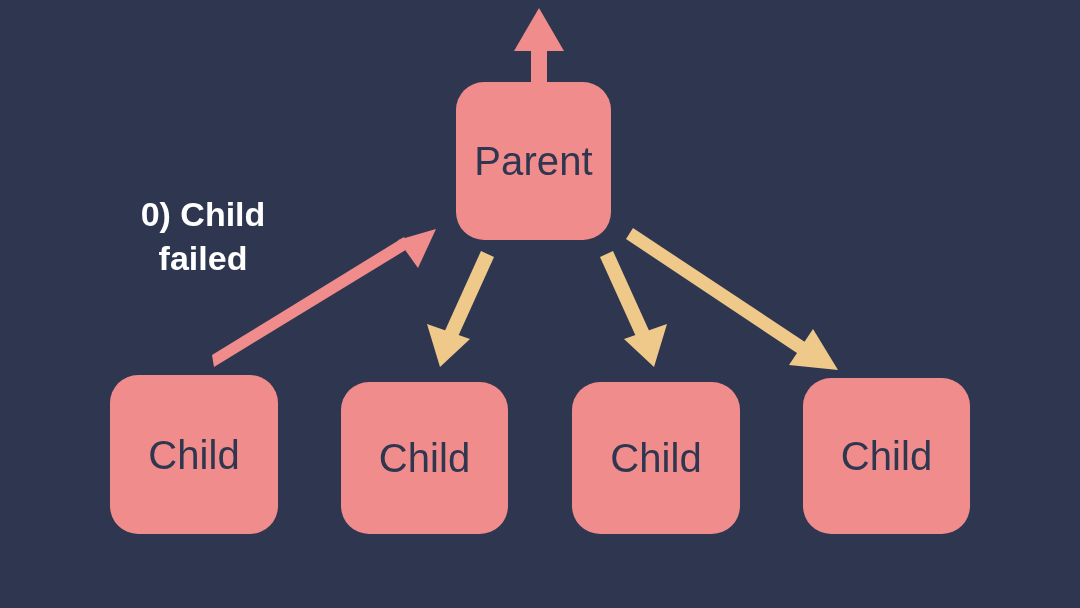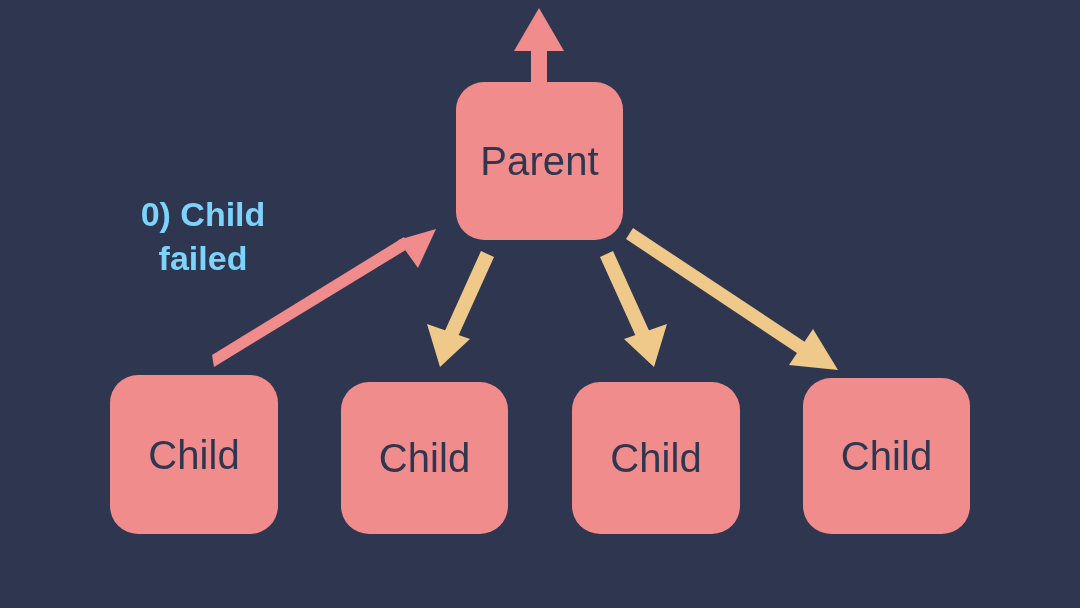--- a/index.html
+++ b/index.html
@@ -36,21 +36,21 @@
     color: #2f3650;
     letter-spacing: 0.1px;
   }
   .node-label {
     display: block;
     line-height: 1;
   }
   #node-parent {
     left: 456px;
     top: 82px;
-    width: 167px;
+    width: 155px;
     height: 158px;
     font-size: 40px;
   }
   #node-child-0 {
     left: 110px;
     top: 375px;
     width: 168px;
     height: 159px;
     font-size: 40px;
   }
@@ -74,21 +74,21 @@
     width: 167px;
     height: 156px;
     font-size: 40px;
   }
   #annotation-child-failed {
     position: absolute;
     left: 98px;
     top: 192px;
     width: 210px;
     text-align: center;
-    color: #7dd3fc;
+    color: #ffffff;
     font-size: 34px;
     line-height: 44px;
     font-weight: bold;
     white-space: pre-line;
   }
 </style>
 </head>
 <body>
 
 <div id="canvas">

